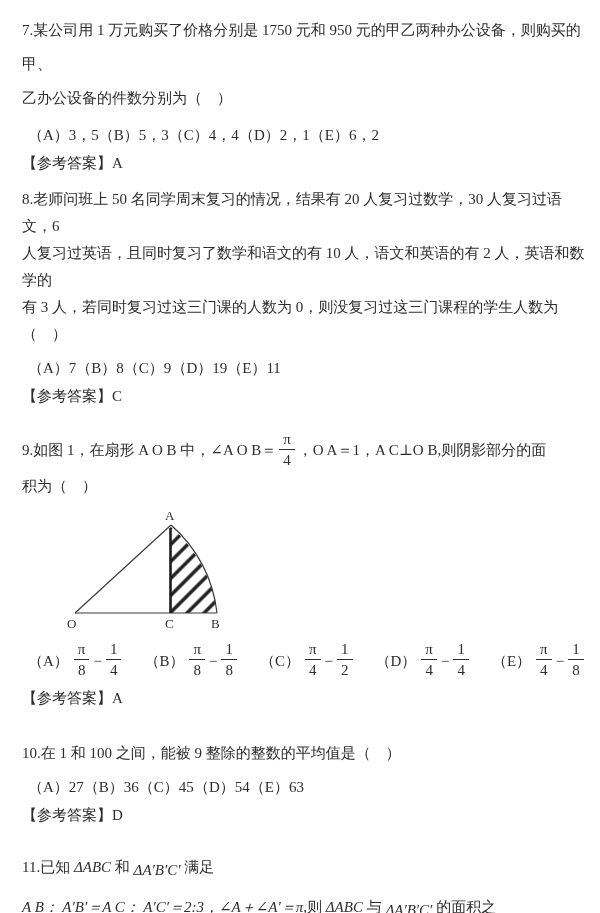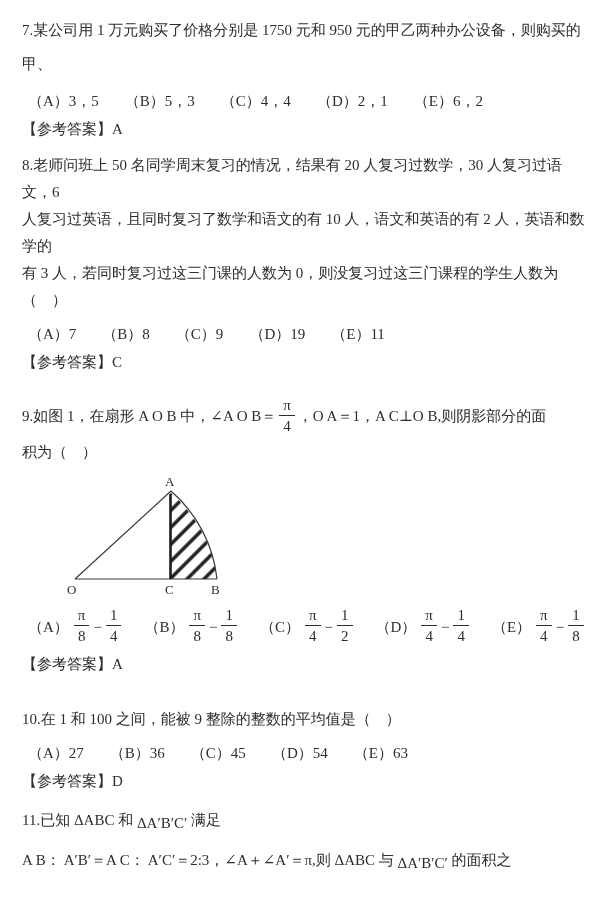--- a/index.html
+++ b/index.html
@@ -5,48 +5,49 @@
   html,body{margin:0;padding:0;background:#ffffff;}
   body{
     width:600px;height:913px;overflow:hidden;
     color:#2d2d2d;
     font-family:"Liberation Serif","DejaVu Serif",serif;
     font-size:15px;
   }
   .page{padding:13px 14px 0 22px;}
   .stem-line{line-height:27px;}
   #q7 .stem-line{line-height:34px;}
-  .opts{display:flex;gap:26px;margin:10px 0 0 6px;line-height:21px;white-space:nowrap;}
+  .opts{display:flex;margin:10px 0 0 6px;line-height:21px;white-space:nowrap;}
   .ans{margin-top:5px;line-height:24px;}
   #q7{margin-bottom:11px;}
   #q8{margin-bottom:8px;}
   #q9{margin-bottom:30px;}
-  #q10{margin-bottom:12px;}
+  #q10{margin-bottom:25px;}
   .q9-l1{line-height:46px;margin-top:19px;}
   .q9-l2{line-height:27px;}
   .frac{display:inline-block;vertical-align:middle;text-align:center;margin:0 3px;transform:translateY(-2px);}
   .frac .fn{display:block;line-height:18px;padding:0 4px 1px 4px;}
   .frac .fd{display:block;line-height:18px;border-top:1.4px solid #2d2d2d;padding:1px 4px 0 4px;}
   .opts-f{display:flex;gap:20px;margin:10px 0 0 6px;align-items:center;white-space:nowrap;}
   .opt-f{display:inline-flex;align-items:center;}
   .opt-f .letter{margin-right:2px;}
   .opt-f .op{margin:0 1px;}
   .figure{display:block;margin:6px 0 0 26px;}
   .q11-l1{line-height:30px;}
   .q11-l2{line-height:30px;margin-top:10px;}
-  .meq{font-family:"Liberation Serif","DejaVu Serif",serif;}
+  .meq{font-family:"Liberation Serif","DejaVu Serif",serif;font-style:italic;}
   .low{position:relative;top:3px;text-align:center;}
 </style>
 </head>
 <body>
 
 <div class="page">
 
   <div class="q" id="q7">
     <div class="stem-line">7.某公司用 1 万元购买了价格分别是 1750 元和 950 元的甲乙两种办公设备，则购买的甲、</div>
+    <div class="stem-line">乙办公设备的件数分别为（　）</div>
     <div class="opts">
       <span>（A）3，5</span>
       <span>（B）5，3</span>
       <span>（C）4，4</span>
       <span>（D）2，1</span>
       <span>（E）6，2</span>
     </div>
     <div class="ans">
       <span>【参考答案】</span><span>A</span>
     </div>

